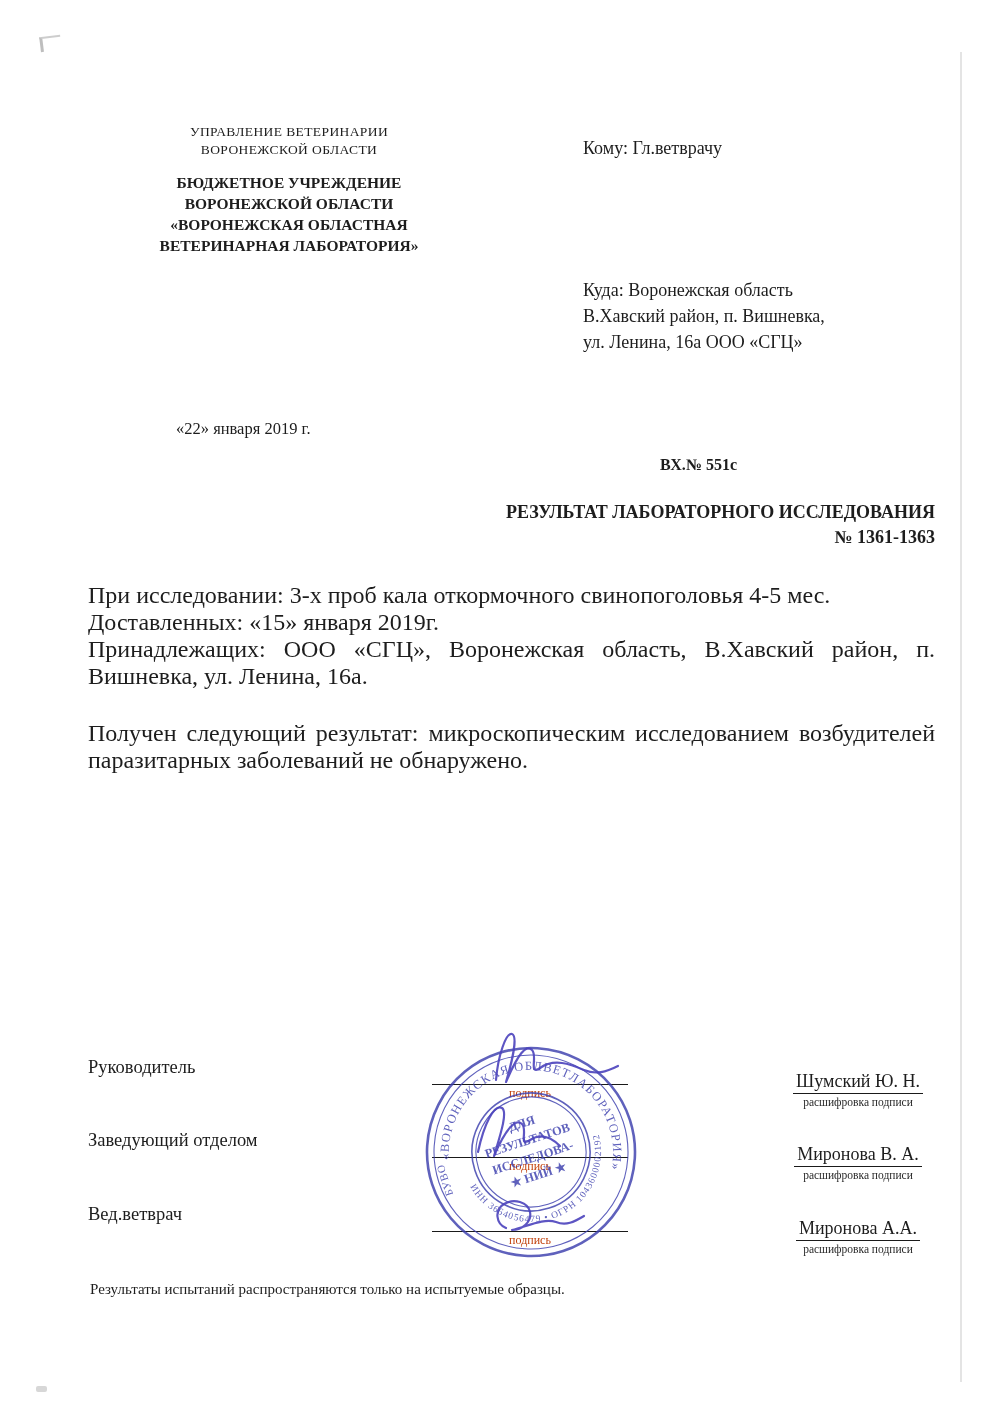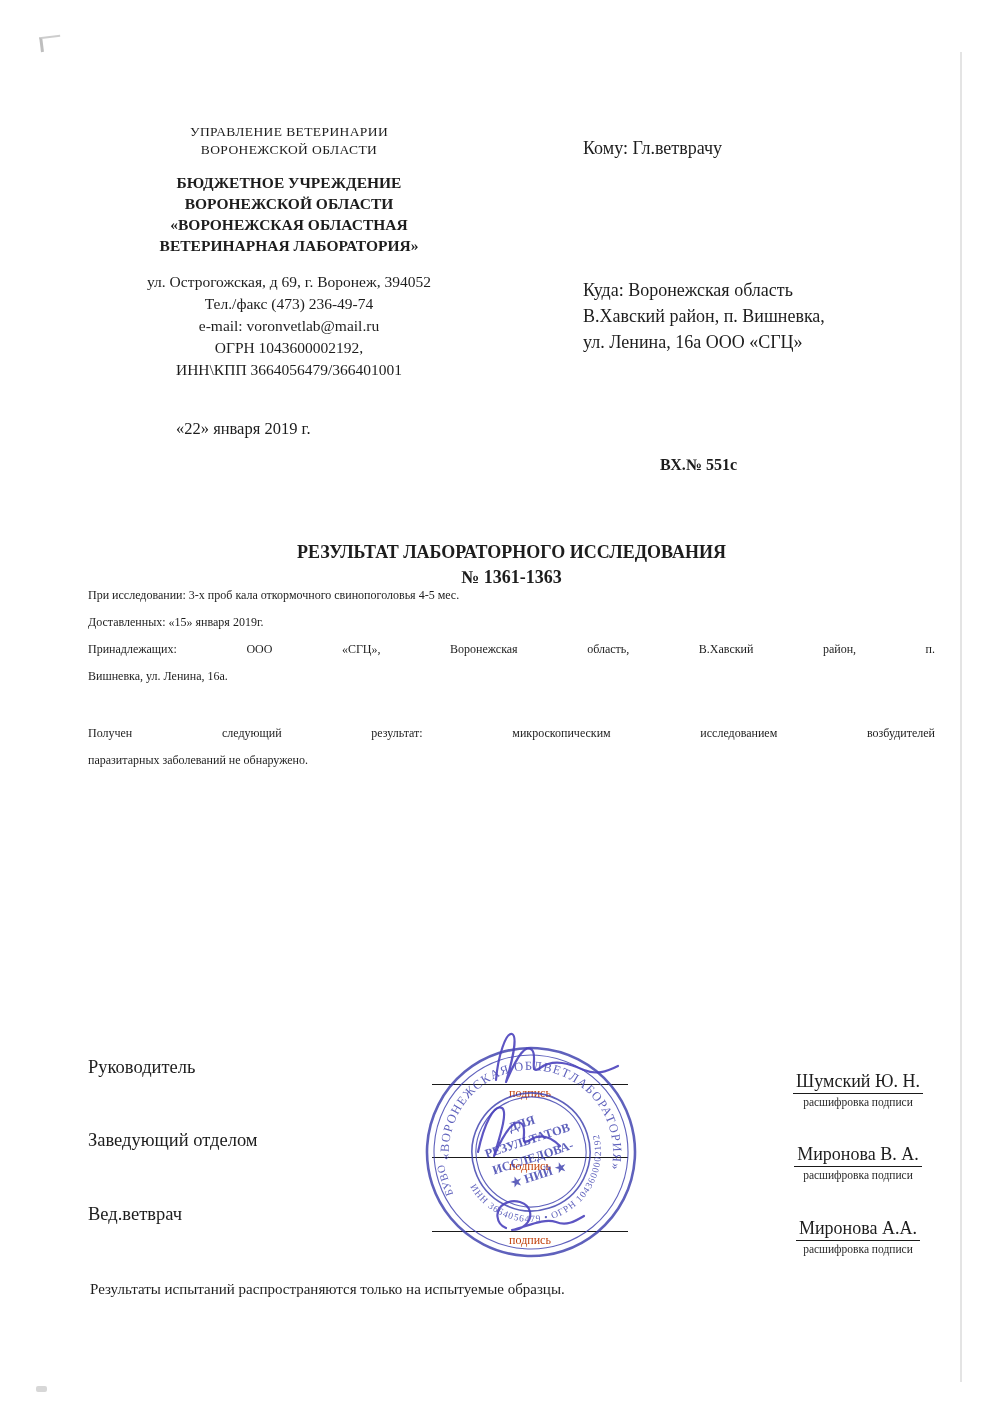--- a/index.html
+++ b/index.html
@@ -16,24 +16,24 @@
   .orgname{margin-top:13px;font-weight:bold;font-size:15.5px;line-height:21px;}
   .contacts{margin-top:15px;font-size:15.5px;line-height:22px;}
   .doc-date{left:176px;top:419px;font-size:16.5px;}
 
   
   .to-line{left:583px;top:138px;font-size:18px;}
   .where-block{left:583px;top:277px;width:345px;font-size:18px;line-height:26px;}
   .incoming{left:660px;top:420px;font-size:16px;font-weight:bold;margin-top:36px;}
 
   
-  .title{left:88px;top:500px;width:847px;text-align:center;font-weight:bold;font-size:18px;line-height:25px;margin-top:40px;}
+  .title{left:88px;top:500px;width:847px;text-align:right;font-weight:bold;font-size:18px;line-height:25px;}
 
   
-  .body-par{left:88px;width:847px;font-size:12px;line-height:27px;}
+  .body-par{left:88px;width:847px;font-size:24px;line-height:27px;}
   .justify-line{text-align-last:justify;}
 
   
   .sig-row{position:absolute;left:0;width:858px;height:62px;}
   .sig-role{position:absolute;left:88px;top:2px;font-size:18.5px;}
   .sig-line-wrap{position:absolute;left:432px;top:0;width:196px;text-align:center;}
   .sig-line{height:29px;border-bottom:1.6px solid #1a1a1a;}
   .sig-caption{font-size:12px;margin-top:1px;color:#c2410c;}
   .sig-name-wrap{position:absolute;left:772px;top:16px;width:172px;text-align:center;}
   .sig-name{display:inline-block;font-size:18px;border-bottom:1.5px solid #1a1a1a;padding:0 3px 1px 3px;}
@@ -71,27 +71,20 @@
   <div class="abs hdr-left">
     <div class="authority">
       <div>УПРАВЛЕНИЕ ВЕТЕРИНАРИИ</div>
       <div>ВОРОНЕЖСКОЙ ОБЛАСТИ</div>
     </div>
     <div class="orgname">
       <div>БЮДЖЕТНОЕ УЧРЕЖДЕНИЕ</div>
       <div>ВОРОНЕЖСКОЙ ОБЛАСТИ</div>
       <div>«ВОРОНЕЖСКАЯ ОБЛАСТНАЯ</div>
       <div>ВЕТЕРИНАРНАЯ ЛАБОРАТОРИЯ»</div>
-    </div>
-    <div class="contacts">
-      <div>ул. Острогожская, д 69, г. Воронеж, 394052</div>
-      <div>Тел./факс  (473) 236-49-74</div>
-      <div>e-mail: voronvetlab@mail.ru</div>
-      <div>ОГРН 1043600002192,</div>
-      <div>ИНН\КПП 3664056479/366401001</div>
     </div>
   </div>
 
   <div class="abs doc-date">«22» января 2019 г.</div>
 
   <div class="abs to-line">
     <span class="b">Кому:</span><span> Гл.ветврачу</span>
   </div>
 
   <div class="abs where-block">

